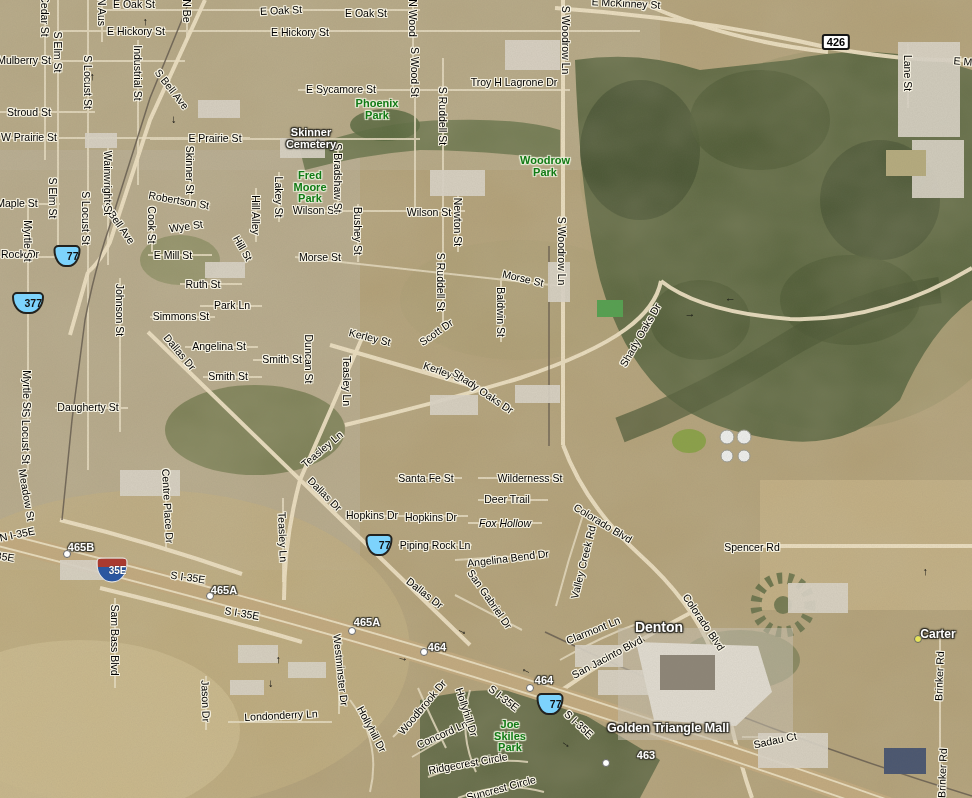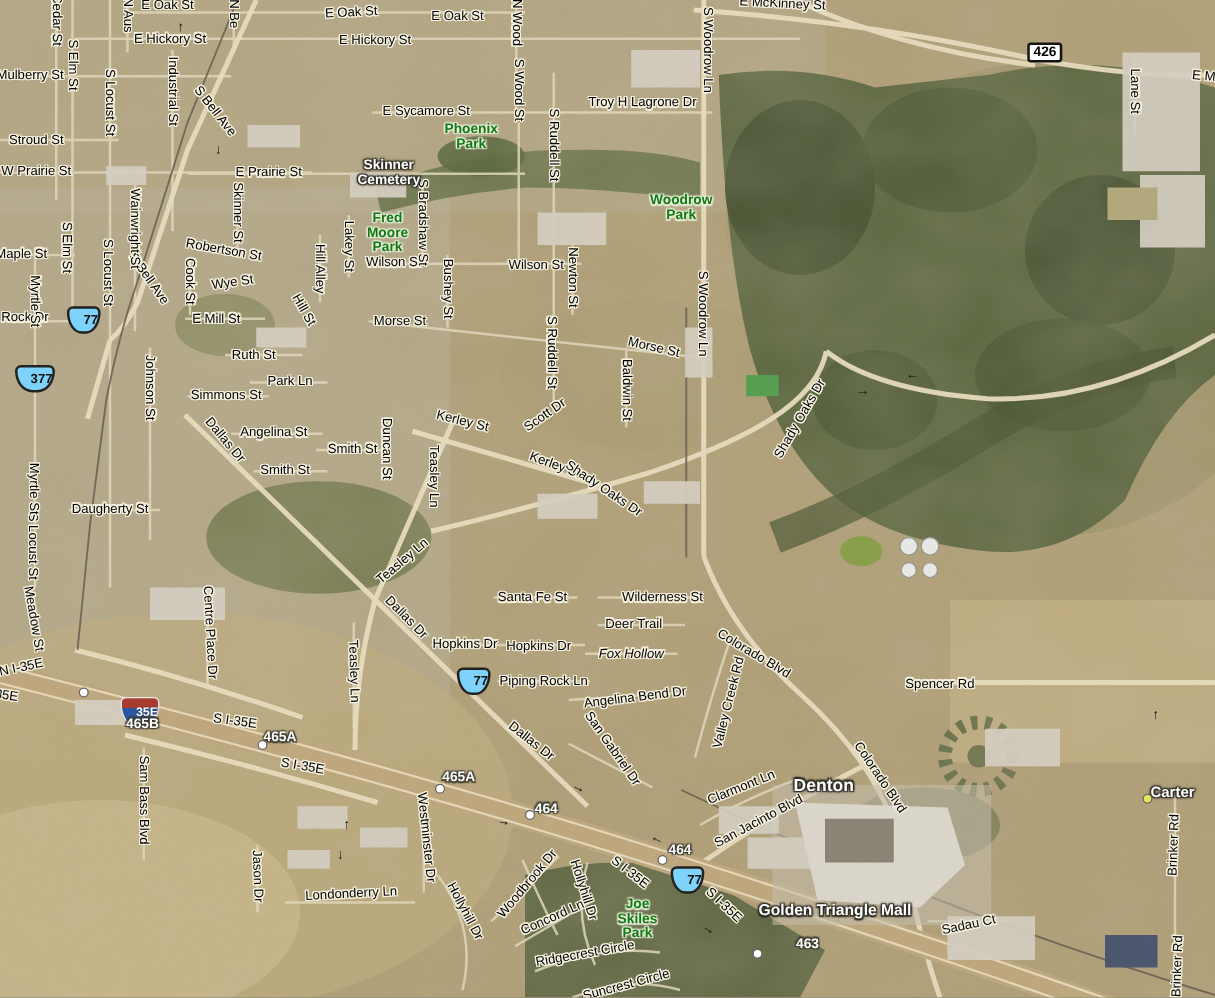--- a/index.html
+++ b/index.html
@@ -277,21 +277,21 @@
     </div>
     <div class="shield us" style="left: 550px; top: 704px; transform: translate(-50%, -50%);">
       <span>77</span>
     </div>
     <div class="shield loop" style="left: 836px; top: 42px; transform: translate(-50%, -50%);">
       <span>426</span>
     </div>
     <div class="shield interstate" style="left: 112px; top: 570px; transform: translate(-50%, -50%);">
       <span>35E</span>
     </div>
-    <div class="lbl exit" style="left: 81px; top: 579px; transform: translate(-50%, -50%); margin-left: 33px;">465B</div>
+    <div class="lbl exit" style="left: 81px; top: 547px; transform: translate(-50%, -50%);">465B</div>
     <div class="dot" style="background: rgb(255, 255, 255); left: 67px; top: 554px; transform: translate(-50%, -50%);"></div>
     <div class="lbl exit" style="left: 224px; top: 590px; transform: translate(-50%, -50%);">465A</div>
     <div class="dot" style="background: rgb(255, 255, 255); left: 210px; top: 596px; transform: translate(-50%, -50%);"></div>
     <div class="lbl exit" style="left: 367px; top: 622px; transform: translate(-50%, -50%);">465A</div>
     <div class="dot" style="background: rgb(255, 255, 255); left: 352px; top: 631px; transform: translate(-50%, -50%);"></div>
     <div class="lbl exit" style="left: 437px; top: 647px; transform: translate(-50%, -50%);">464</div>
     <div class="dot" style="background: rgb(255, 255, 255); left: 424px; top: 652px; transform: translate(-50%, -50%);"></div>
     <div class="lbl exit" style="left: 544px; top: 680px; transform: translate(-50%, -50%);">464</div>
     <div class="dot" style="background: rgb(255, 255, 255); left: 530px; top: 688px; transform: translate(-50%, -50%);"></div>
     <div class="lbl exit" style="left: 646px; top: 755px; transform: translate(-50%, -50%);">463</div>

